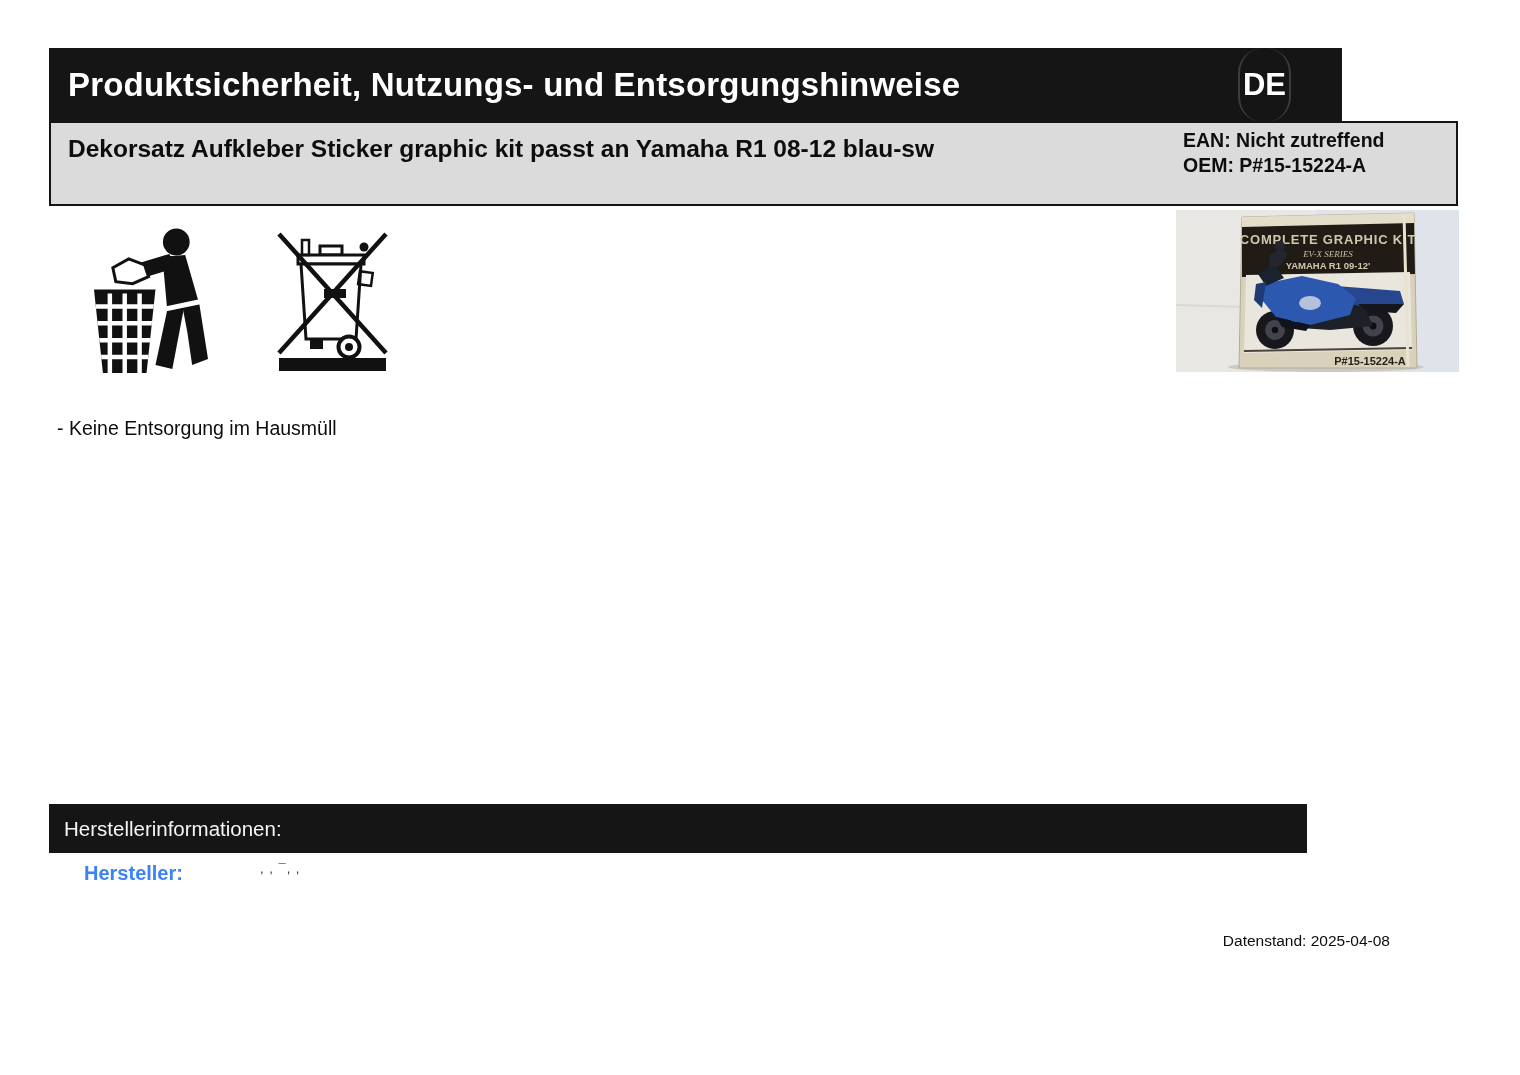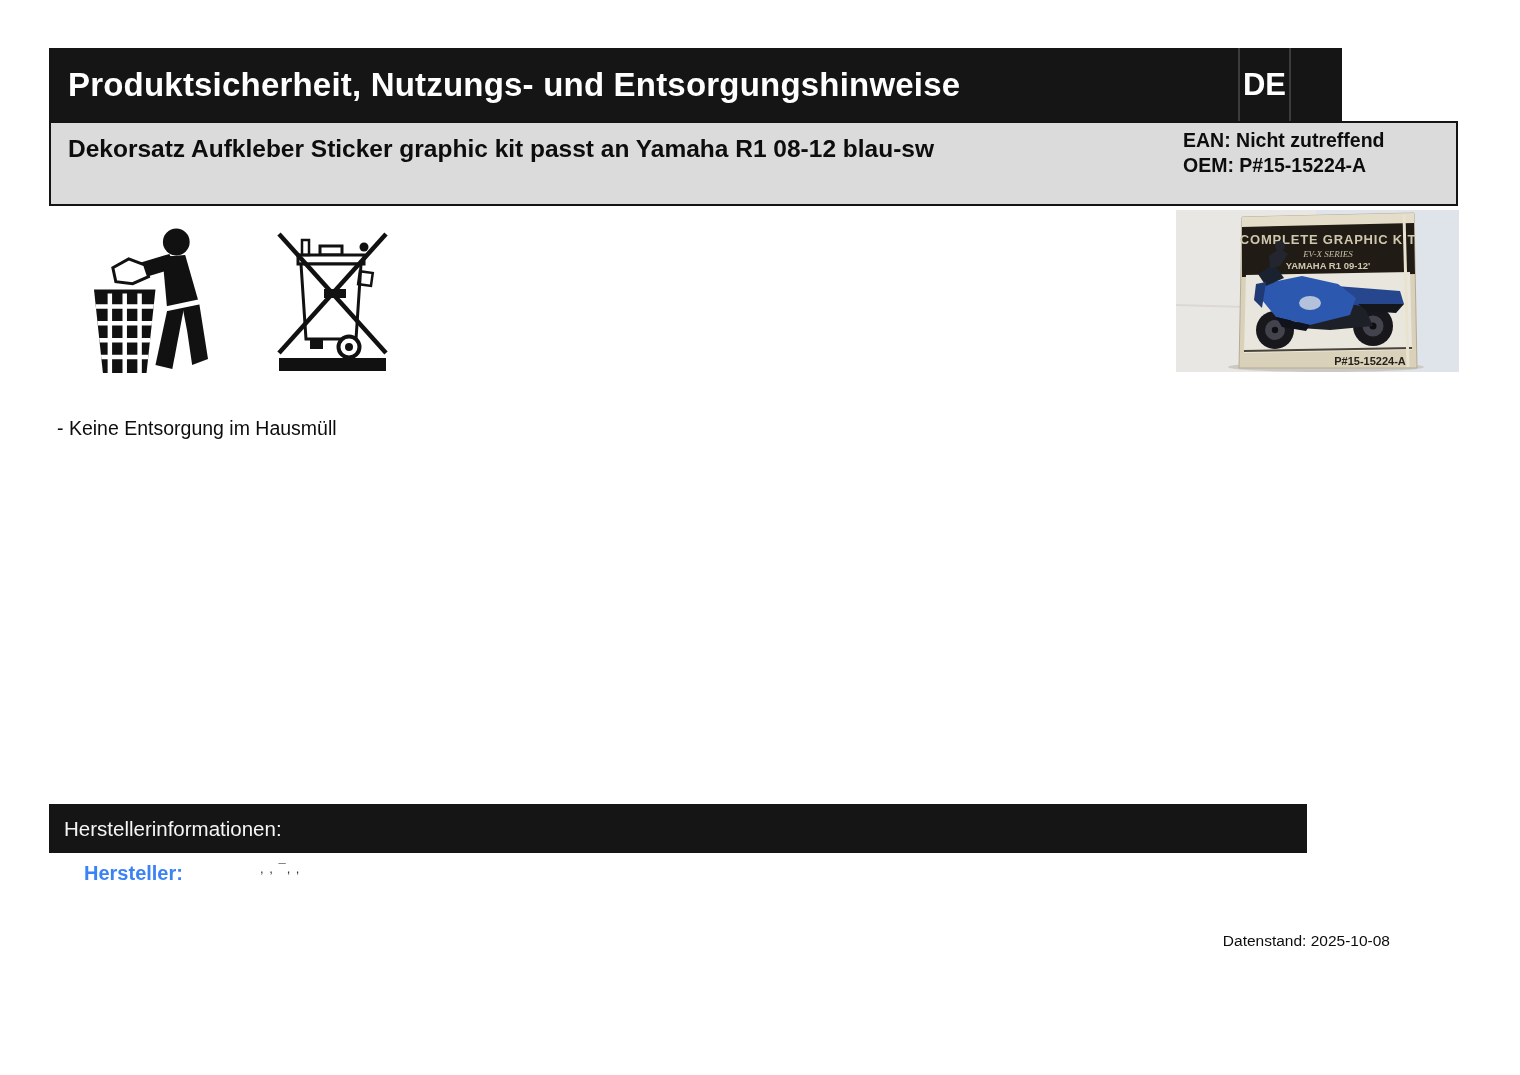--- a/index.html
+++ b/index.html
@@ -16,21 +16,21 @@
     background:#151515; display:flex; align-items:center;
   }
   .header-bar h1 {
     color:#fff; font-size:33px; font-weight:bold; padding-left:19px;
     letter-spacing:0.2px; white-space:nowrap;
   }
   .lang-cell {
     position:absolute; top:0; bottom:0; right:51px; width:53px;
     border-left:2px solid #3c3c3c; border-right:2px solid #3c3c3c;
     display:flex; align-items:center; justify-content:center;
-    color:#fff; font-size:31px; font-weight:bold;
+    color:#fff; font-size:31px; font-weight:bold;border-radius:25px;
   }
 
   
   .subtitle-bar {
     position:absolute; left:49px; top:121px; width:1409px; height:85px;
     background:#dbdbdb; border:2px solid #141414;
   }
   .product-title {
     position:absolute; left:6px; top:7px; width:950px;
     font-size:24.5px; font-weight:bold; line-height:37px; text-indent:11px;
@@ -180,15 +180,15 @@
   <div class="notes">
     <p>- Keine Entsorgung im Hausmüll</p>
   </div>
 
   <section class="mfr-bar">
     <span>Herstellerinformationen:</span>
   </section>
   <span class="mfr-label">Hersteller:</span>
   <span class="mfr-value">, , ¯, ,</span>
 
-  <div class="datenstand">Datenstand: 2025-10-08</div>
+  <div class="datenstand">Datenstand: 2025-04-08</div>
 
 </div>
 
 </body></html>

